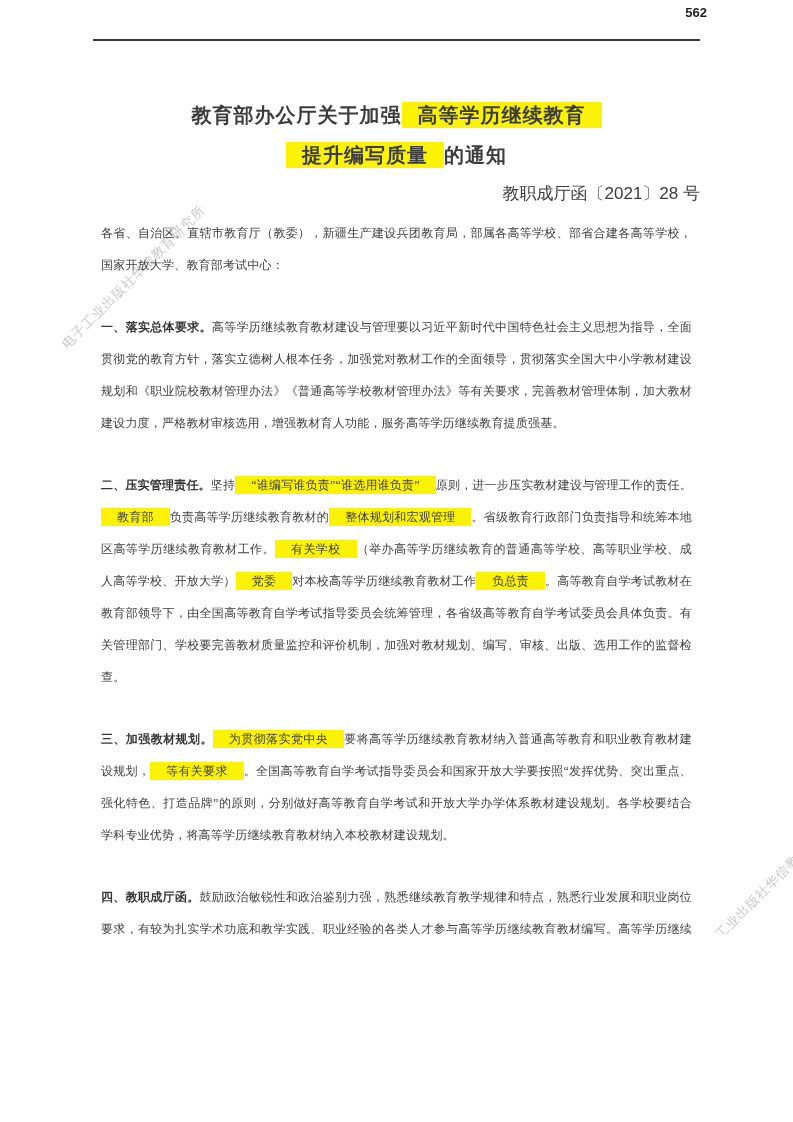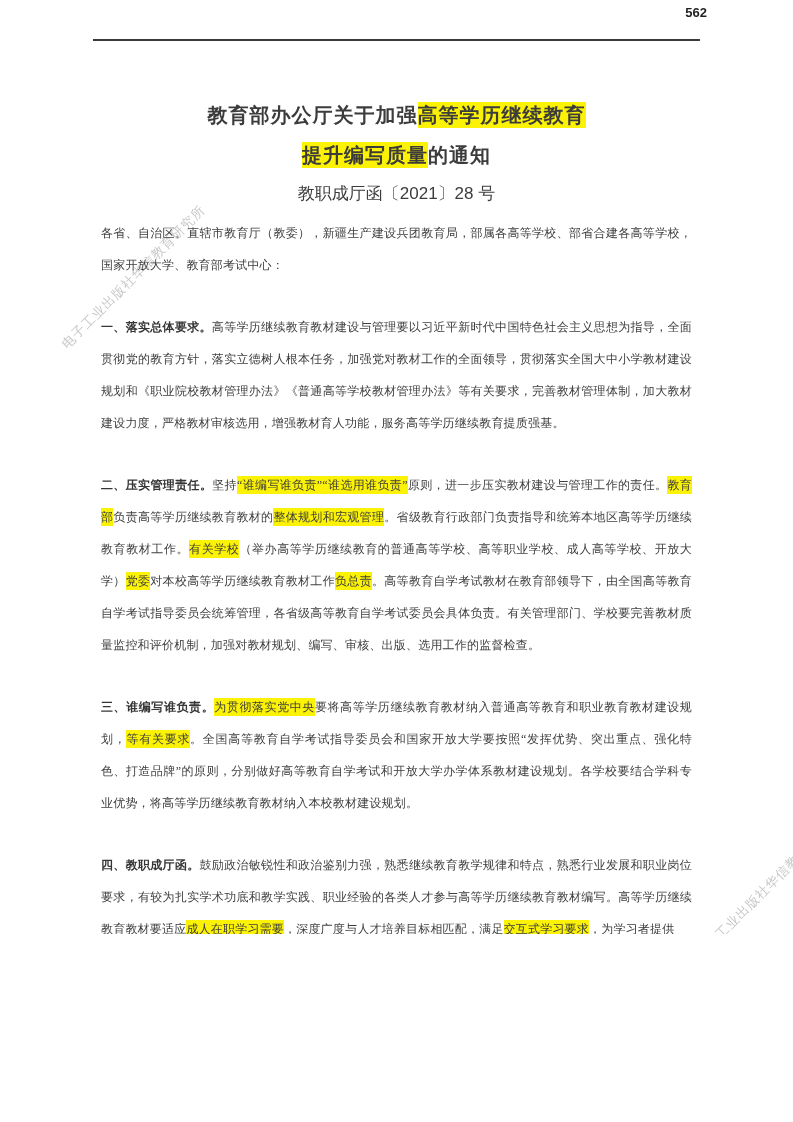--- a/index.html
+++ b/index.html
@@ -26,44 +26,44 @@
   }
   .wm-left  { left:58px;  top:340px; }
   .wm-right { left:692px; top:950px; }
   .content { position:absolute; z-index:1; left:93px; top:95px; width:607px; }
   .title {
     margin:0; text-align:center;
     font-size:20px; font-weight:bold; line-height:40px;
     color:#3c3c3c; letter-spacing:1px;
   }
   .doc-number {
-    margin:4px 0 0; text-align:center;
+    margin:4px 0 0; text-align:right;
     font-size:17px; line-height:30px; color:#3c3c3c;
   }
   .para {
     margin:8px; font-size:12px; line-height:32px;
     text-align:justify; letter-spacing:0.2px; word-break:break-all;
   }
   .section { margin-top:30px;font-family:Liberation Serif, serif; }
   .para .b, .title .b { font-weight:bold; color:#363636; }
-  mark { background:var(--hl); color:inherit; padding:2px 0; }
+  mark { background:var(--hl); color:inherit; padding:2px 16px; }
 </style>
 </head>
 <body>
 
 <div class="page">
   <div class="page-number">562</div>
   <hr class="rule">
 
   <div class="watermark wm-left">电子工业出版社华信教育研究所</div>
   <div class="watermark wm-right">电子工业出版社华信教育研究所</div>
 
   <div class="content">
     <h1 class="title"><span>教育部办公厅关于加强</span><mark>高等学历继续教育</mark><br><mark>提升编写质量</mark><span>的通知</span></h1>
     <div class="doc-number">教职成厅函〔2021〕28 号</div>
 
     <p class="para"><span>各省、自治区、直辖市教育厅（教委），新疆生产建设兵团教育局，部属各高等学校、部省合建各高等学校，国家开放大学、教育部考试中心：</span></p>
     <p class="para section"><span class="b">一、落实总体要求。</span><span>高等学历继续教育教材建设与管理要以习近平新时代中国特色社会主义思想为指导，全面贯彻党的教育方针，落实立德树人根本任务，加强党对教材工作的全面领导，贯彻落实全国大中小学教材建设规划和《职业院校教材管理办法》《普通高等学校教材管理办法》等有关要求，完善教材管理体制，加大教材建设力度，严格教材审核选用，增强教材育人功能，服务高等学历继续教育提质强基。</span></p>
     <p class="para section"><span class="b">二、压实管理责任。</span><span>坚持</span><mark>“谁编写谁负责”“谁选用谁负责”</mark><span>原则，进一步压实教材建设与管理工作的责任。</span><mark>教育部</mark><span>负责高等学历继续教育教材的</span><mark>整体规划和宏观管理</mark><span>。省级教育行政部门负责指导和统筹本地区高等学历继续教育教材工作。</span><mark>有关学校</mark><span>（举办高等学历继续教育的普通高等学校、高等职业学校、成人高等学校、开放大学）</span><mark>党委</mark><span>对本校高等学历继续教育教材工作</span><mark>负总责</mark><span>。高等教育自学考试教材在教育部领导下，由全国高等教育自学考试指导委员会统筹管理，各省级高等教育自学考试委员会具体负责。有关管理部门、学校要完善教材质量监控和评价机制，加强对教材规划、编写、审核、出版、选用工作的监督检查。</span></p>
-    <p class="para section"><span class="b">三、谁编写谁负责。</span><mark>为贯彻落实党中央</mark><span>要将高等学历继续教育教材纳入普通高等教育和职业教育教材建设规划，</span><mark>等有关要求</mark><span>。全国高等教育自学考试指导委员会和国家开放大学要按照“发挥优势、突出重点、强化特色、打造品牌”的原则，分别做好高等教育自学考试和开放大学办学体系教材建设规划。各学校要结合学科专业优势，将高等学历继续教育教材纳入本校教材建设规划。</span></p>
+    <p class="para section"><span class="b">三、加强教材规划。</span><mark>为贯彻落实党中央</mark><span>要将高等学历继续教育教材纳入普通高等教育和职业教育教材建设规划，</span><mark>等有关要求</mark><span>。全国高等教育自学考试指导委员会和国家开放大学要按照“发挥优势、突出重点、强化特色、打造品牌”的原则，分别做好高等教育自学考试和开放大学办学体系教材建设规划。各学校要结合学科专业优势，将高等学历继续教育教材纳入本校教材建设规划。</span></p>
     <p class="para section"><span class="b">四、教职成厅函。</span><span>鼓励政治敏锐性和政治鉴别力强，熟悉继续教育教学规律和特点，熟悉行业发展和职业岗位要求，有较为扎实学术功底和教学实践、职业经验的各类人才参与高等学历继续教育教材编写。高等学历继续教育教材要适应</span><mark>成人在职学习需要</mark><span>，深度广度与人才培养目标相匹配，满足</span><mark>交互式学习要求</mark><span>，为学习者提供</span></p>
   </div>
 </div>
 
 </body></html>

